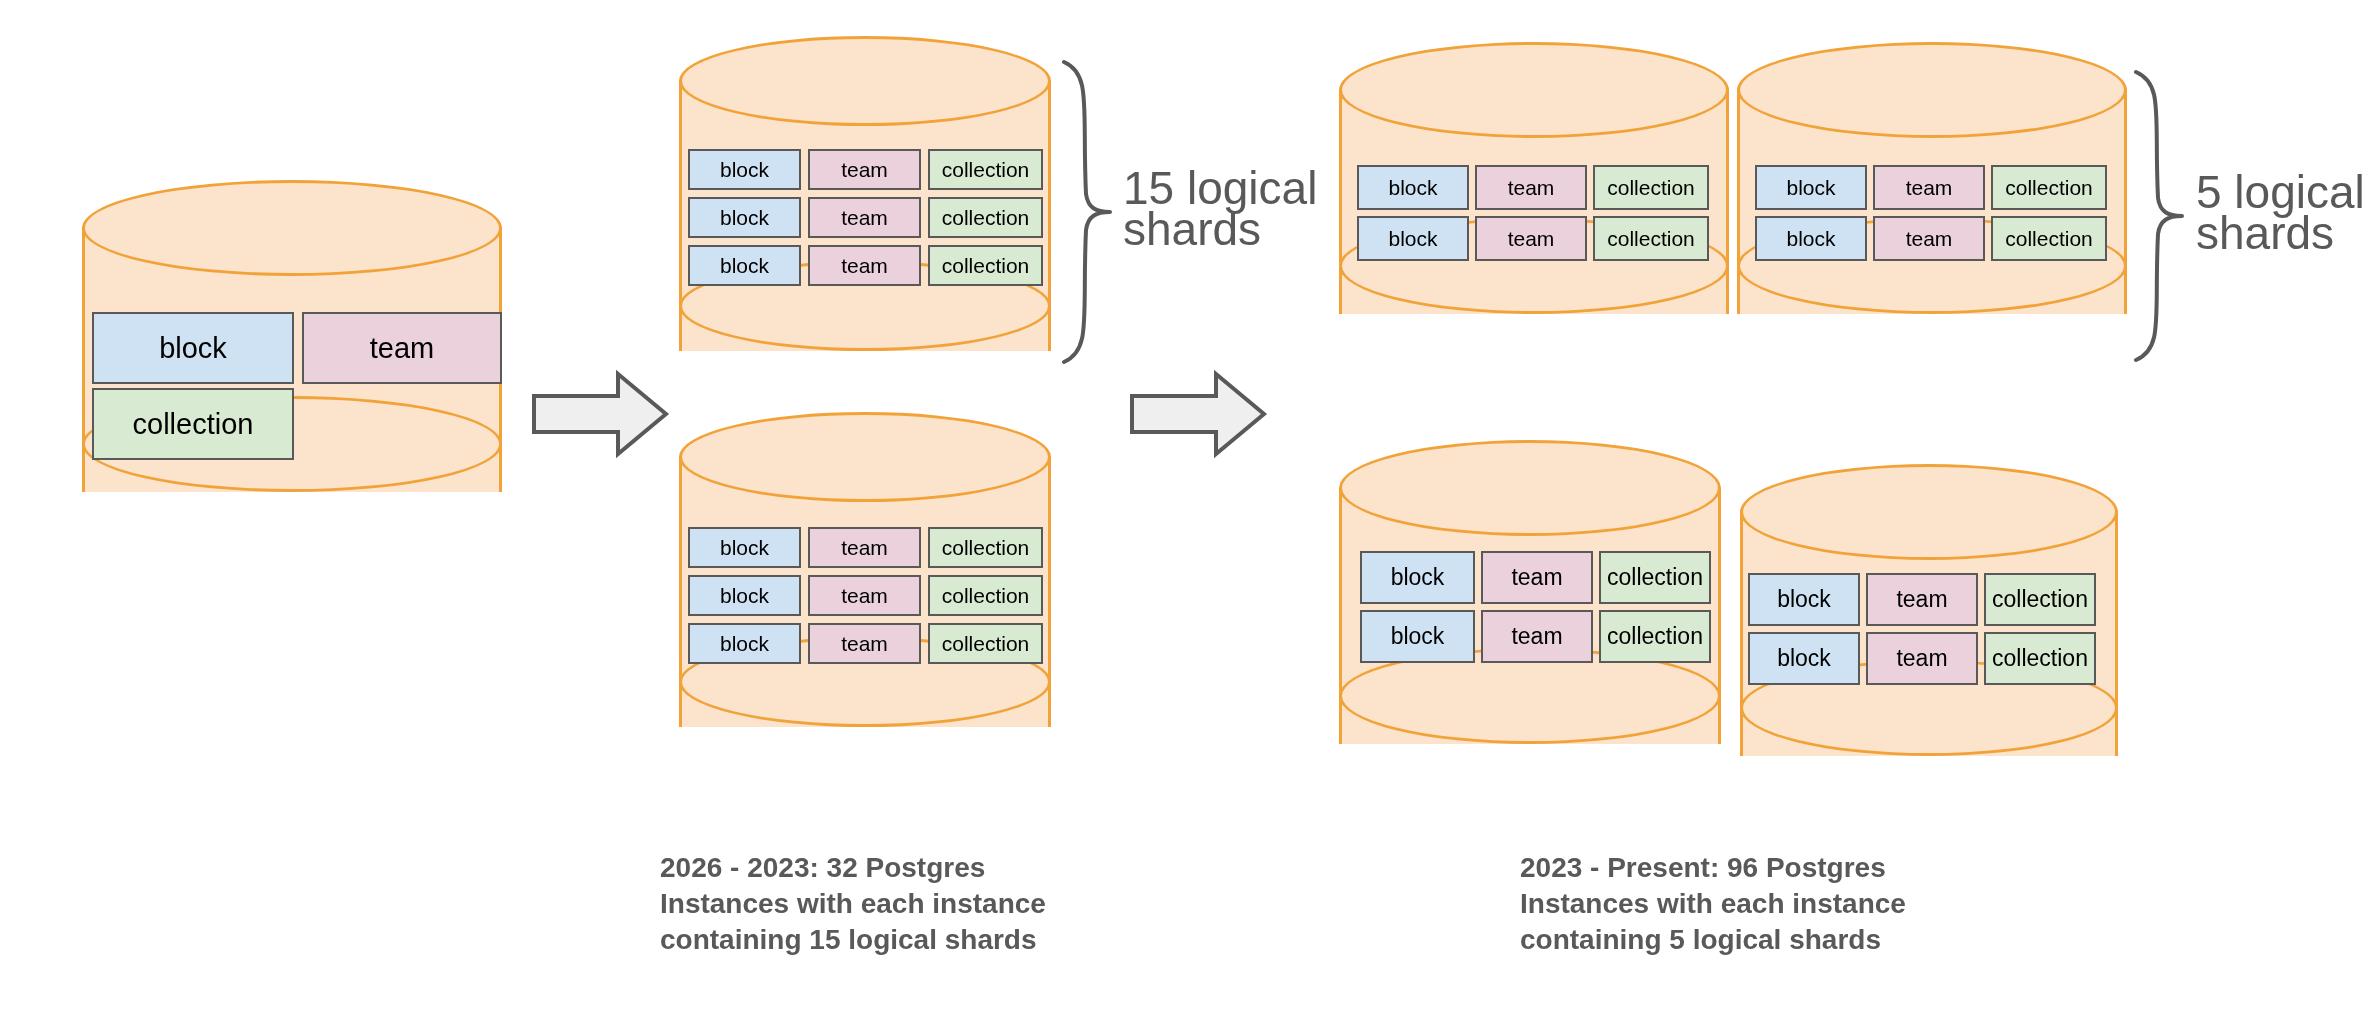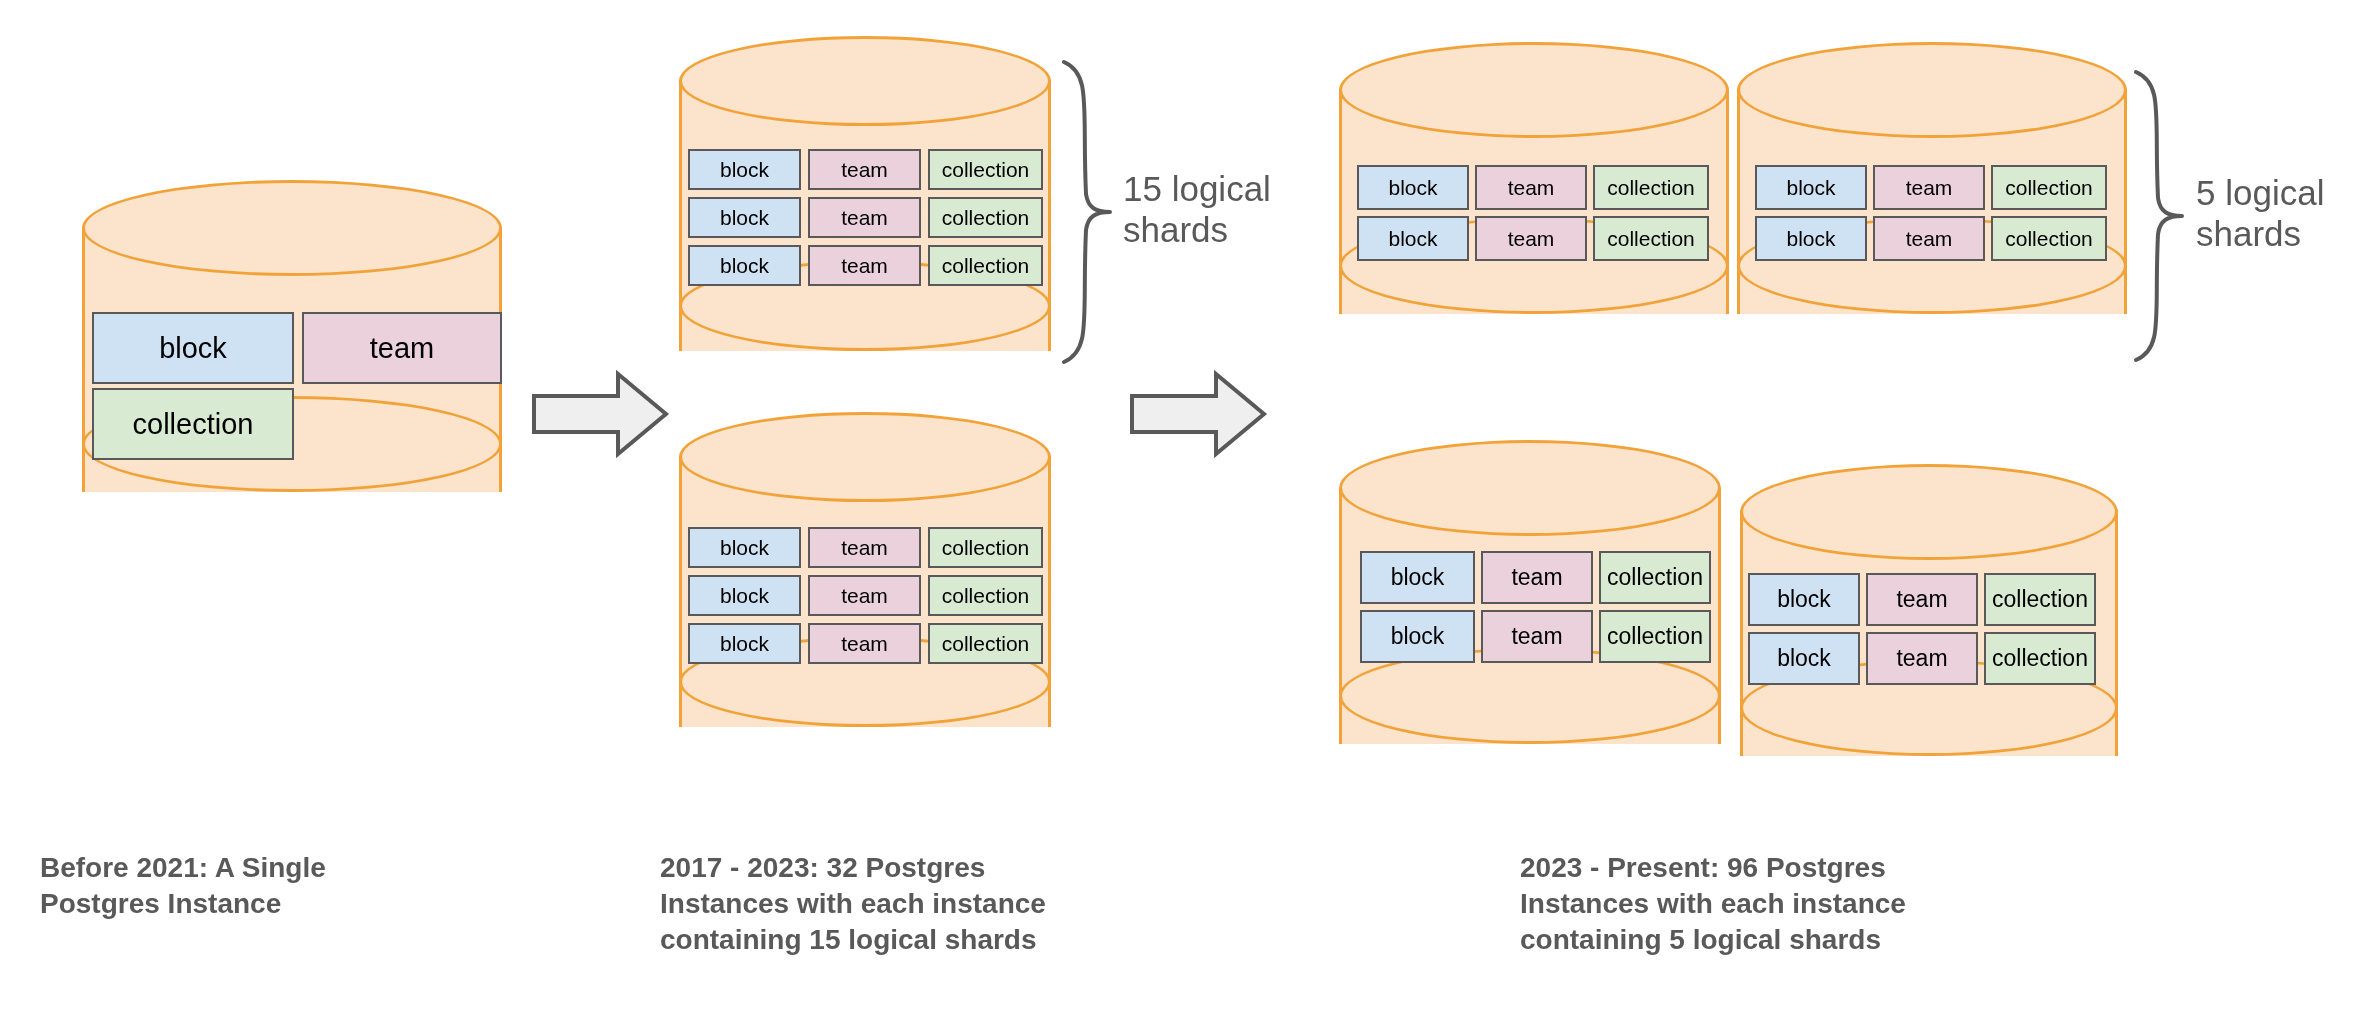--- a/index.html
+++ b/index.html
@@ -79,21 +79,21 @@
   }
 
   
   .brace {
     position: absolute;
     z-index: 8;
   }
   .brace-label {
     position: absolute;
     color: #595959;
-    font-size: 35px;
+    font-size: 46px;
     line-height: 41px;
     font-weight: normal;
     white-space: pre-line;
     z-index: 8;
   }
 
   
   .caption {
     position: absolute;
     color: #595959;
@@ -118,22 +118,20 @@
   <div class="shard-grid" style="left:92px; top:312px; gap:4px;">
     <div class="shard-row" style="gap:8px;">
       <div class="shard block" style="width:202px; height:72px; font-size:29px;">block</div>
       <div class="shard team" style="width:200px; height:72px; font-size:29px;">team</div>
     </div>
     <div class="shard-row" style="gap:8px;">
       <div class="shard collection" style="width:202px; height:72px; font-size:29px;">collection</div>
     </div>
   </div>
 
-  <div class="caption" style="left:40px; top:850px; width:520px;">Before 2021: A Single
-Postgres Instance</div>
 
   <div class="arrow" style="left:530px; top:368px; width:140px; height:92px;">
     <svg width="140" height="92" viewBox="0 0 140 92">
       <polygon points="4,28 88,28 88,6 136,46 88,86 88,64 4,64" fill="#EFEFEF" stroke="#595959" stroke-width="4" stroke-linejoin="miter"></polygon>
     </svg>
   </div>
 
   <div class="cyl" style="left:679px; top:36px; width:372px; height:360px;">
     <div class="body" style="top:45px; height:270px;"></div>
     <div class="base" style="top:225px; height:90px;"></div>
@@ -183,21 +181,21 @@
   </div>
 
   <div class="brace" style="left:1058px; top:56px; width:58px; height:312px;">
     <svg width="58" height="312" viewBox="0 0 58 312">
       <path d="M6,6 C34,18 24,52 28,138 C30,152 38,156 52,156 C38,156 30,160 28,174 C24,260 34,294 6,306" fill="none" stroke="#595959" stroke-width="4" stroke-linecap="round" stroke-linejoin="round"></path>
     </svg>
   </div>
   <div class="brace-label" style="left:1123px; top:168px; width:200px;">15 logical
 shards</div>
 
-  <div class="caption" style="left:660px; top:850px; width:620px;">2017 - 2023: 32 Postgres
+  <div class="caption" style="left:660px; top:850px; width:620px;">2026 - 2023: 32 Postgres
 Instances with each instance
 containing 15 logical shards</div>
 
   <div class="arrow" style="left:1128px; top:368px; width:140px; height:92px;">
     <svg width="140" height="92" viewBox="0 0 140 92">
       <polygon points="4,28 88,28 88,6 136,46 88,86 88,64 4,64" fill="#EFEFEF" stroke="#595959" stroke-width="4" stroke-linejoin="miter"></polygon>
     </svg>
   </div>
 
   <div class="cyl" style="left:1339px; top:42px; width:390px; height:320px;">

